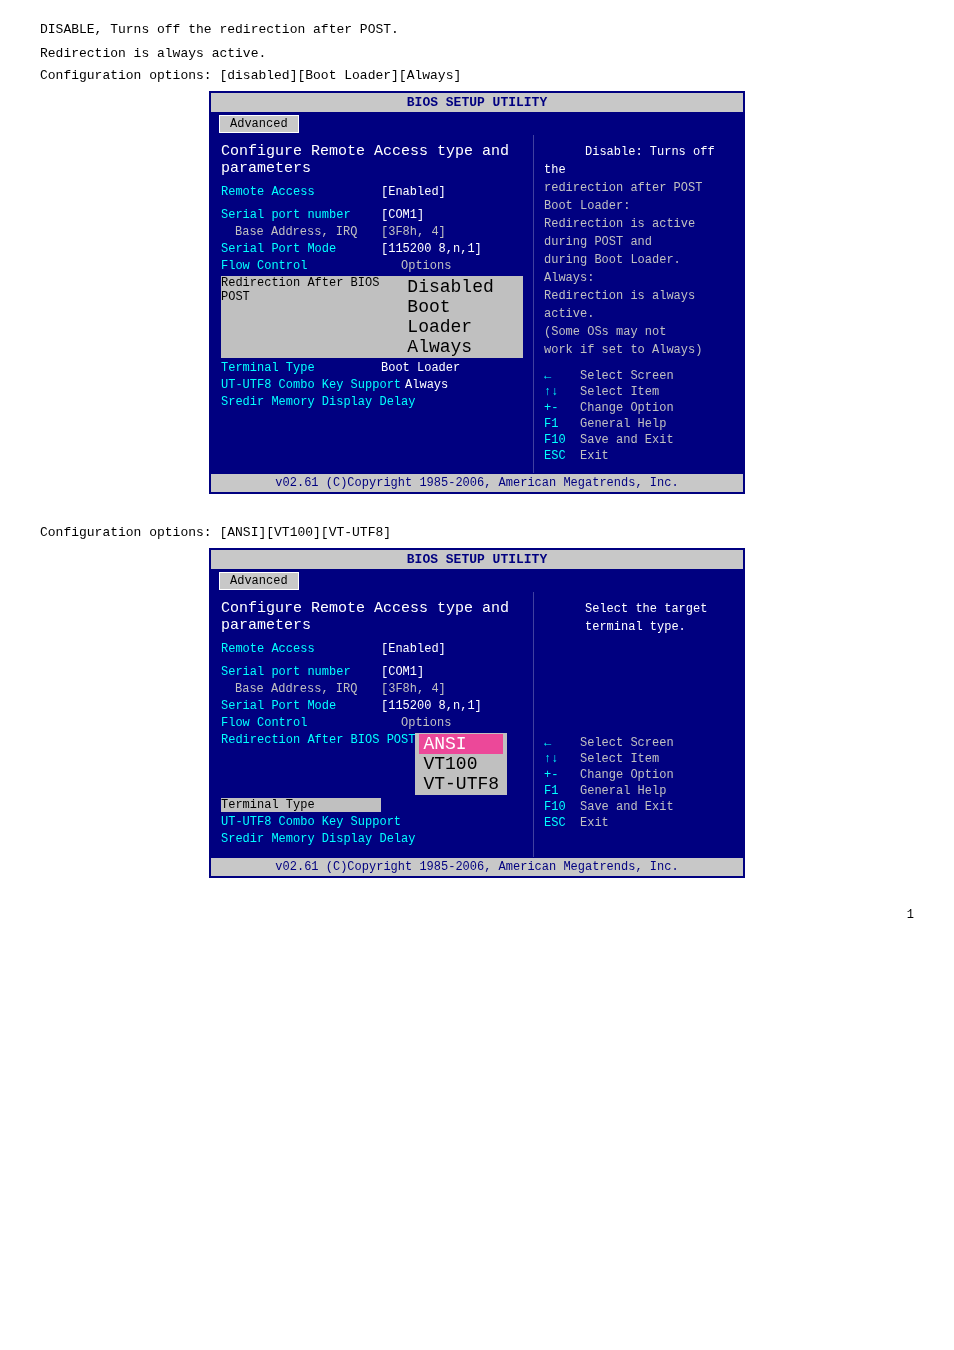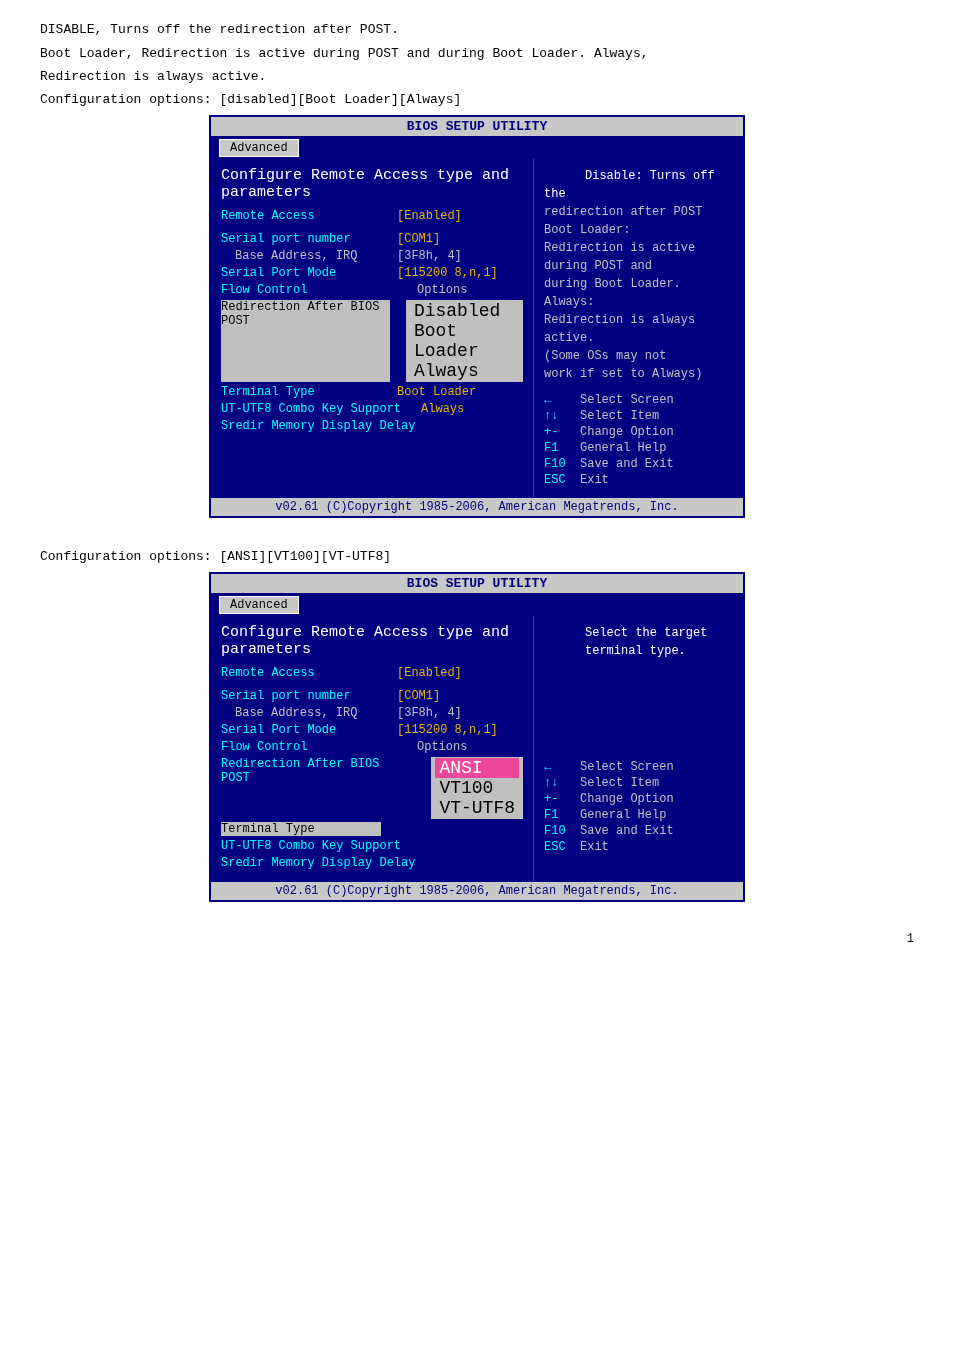--- a/index.html
+++ b/index.html
@@ -84,21 +84,20 @@
     .bios-section-title {
       color: #ffffff;
       font-size: 15px;
       margin-bottom: 8px;
     }
 
     .bios-row {
       display: flex;
       margin-bottom: 3px;
       font-size: 12px;
-      gap: 16px;
     }
 
     .bios-row-label {
       color: #00ffff;
       min-width: 160px;
     }
 
     .bios-row-label.indent {
       padding-left: 14px;
       color: #c0c0c0;
@@ -107,21 +106,21 @@
     .bios-row-label.highlight {
       color: #000;
       background: #c0c0c0;
     }
 
     .bios-row-value {
       color: #c0c0c0;
     }
 
     .bios-row-value.cyan {
-      color: #eab308;
+      color: #ffffff;
       text-align: right;
     }
 
     .bios-dropdown {
       background: #c0c0c0;
       color: #000;
       font-size: 12px;
       padding: 1px 4px;
       display: inline-block;
       min-width: 80px;
@@ -176,21 +175,20 @@
 
     .spacer {
       height: 16px;
     }
   </style>
 </head>
 <body>
 
 <div>
   <div class="description-text">DISABLE, Turns off the redirection after POST.</div>
-  <div class="description-text">Boot Loader, Redirection is active during POST and during Boot Loader. Always,</div>
   <div class="description-text">Redirection is always active.</div>
   <div class="config-line">Configuration options: [disabled][Boot Loader][Always]</div>
 </div>
 
 <div class="bios-panel">
   <div class="bios-title-bar">BIOS SETUP UTILITY</div>
   <div class="bios-tab-bar">
     <span class="bios-tab">Advanced</span>
   </div>
   <div class="bios-body">

